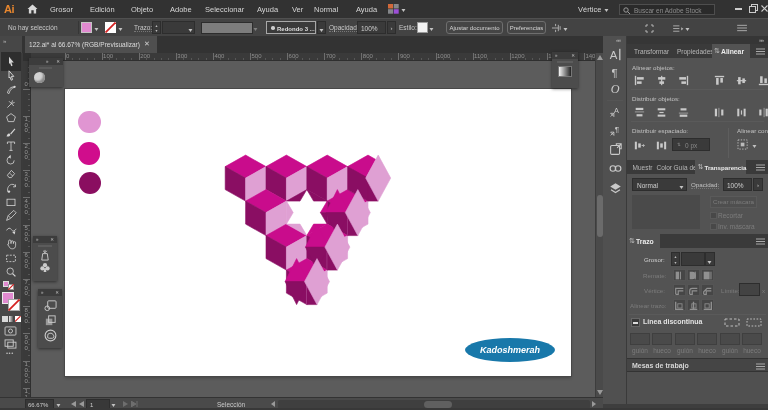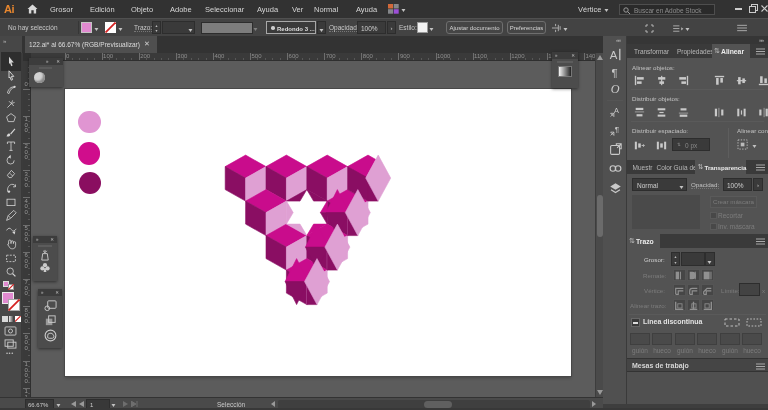--- a/index.html
+++ b/index.html
@@ -510,20 +510,23 @@
 <polygon points="133.8,37.6 146.3,60.6 133.8,83.6 121.3,60.6" fill="#dfa0d3" stroke="#dfa0d3" stroke-width="0.6"></polygon>
 <polygon points="81.5,95.1 93.0,72.1 104.5,95.1" fill="#c90c8c" stroke="#c90c8c" stroke-width="0.6"></polygon>
 <polygon points="81.5,95.1 104.5,95.1 93.0,118.1" fill="#8a0e63" stroke="#8a0e63" stroke-width="0.6"></polygon>
 <polygon points="103.2,95.1 103.2,118.1 113.4,118.1" fill="#8a0e63" stroke="#8a0e63" stroke-width="0.6"></polygon>
 <polygon points="113.4,72.1 125.9,95.1 113.4,118.1 100.9,95.1" fill="#dfa0d3" stroke="#dfa0d3" stroke-width="0.6"></polygon>
 <polygon points="61.1,129.6 72.6,106.6 84.1,129.6" fill="#c90c8c" stroke="#c90c8c" stroke-width="0.6"></polygon>
 <polygon points="61.1,129.6 84.1,129.6 72.6,152.6" fill="#8a0e63" stroke="#8a0e63" stroke-width="0.6"></polygon>
 <polygon points="82.8,129.6 82.8,152.6 93.0,152.6" fill="#8a0e63" stroke="#8a0e63" stroke-width="0.6"></polygon>
 <polygon points="93.0,106.6 105.5,129.6 93.0,152.6 80.5,129.6" fill="#dfa0d3" stroke="#dfa0d3" stroke-width="0.6"></polygon>
 </svg>
+<div class="abs" style="left:465px;top:338px;width:90px;height:24px;border-radius:50%;background:#1878aa">
+  <span style="position:absolute;left:0;right:0;top:7px;text-align:center;font-size:9px;font-weight:bold;font-style:italic;color:#fff">Kadoshmerah</span>
+</div>
 
 <div class="abs" style="left:552px;top:52px;width:26px;height:36px;background:#4c4c4c;box-shadow:0 1px 3px rgba(0,0,0,.5)">
   <div style="height:7px;background:#3c3c3c;position:relative">
     <span style="position:absolute;left:3px;top:1px;font-size:4.5px;color:#bbb">»</span>
     <span style="position:absolute;right:3px;top:1px;font-size:4.5px;color:#bbb">✕</span>
   </div>
   <div style="margin:2px auto 0;width:16px;height:2px;background:#5c5c5c"></div>
   <div style="margin:3px auto 0;width:14px;height:11px;background:linear-gradient(90deg,#f5f5f5,#222);border:1px solid #777"></div>
 </div>
 

